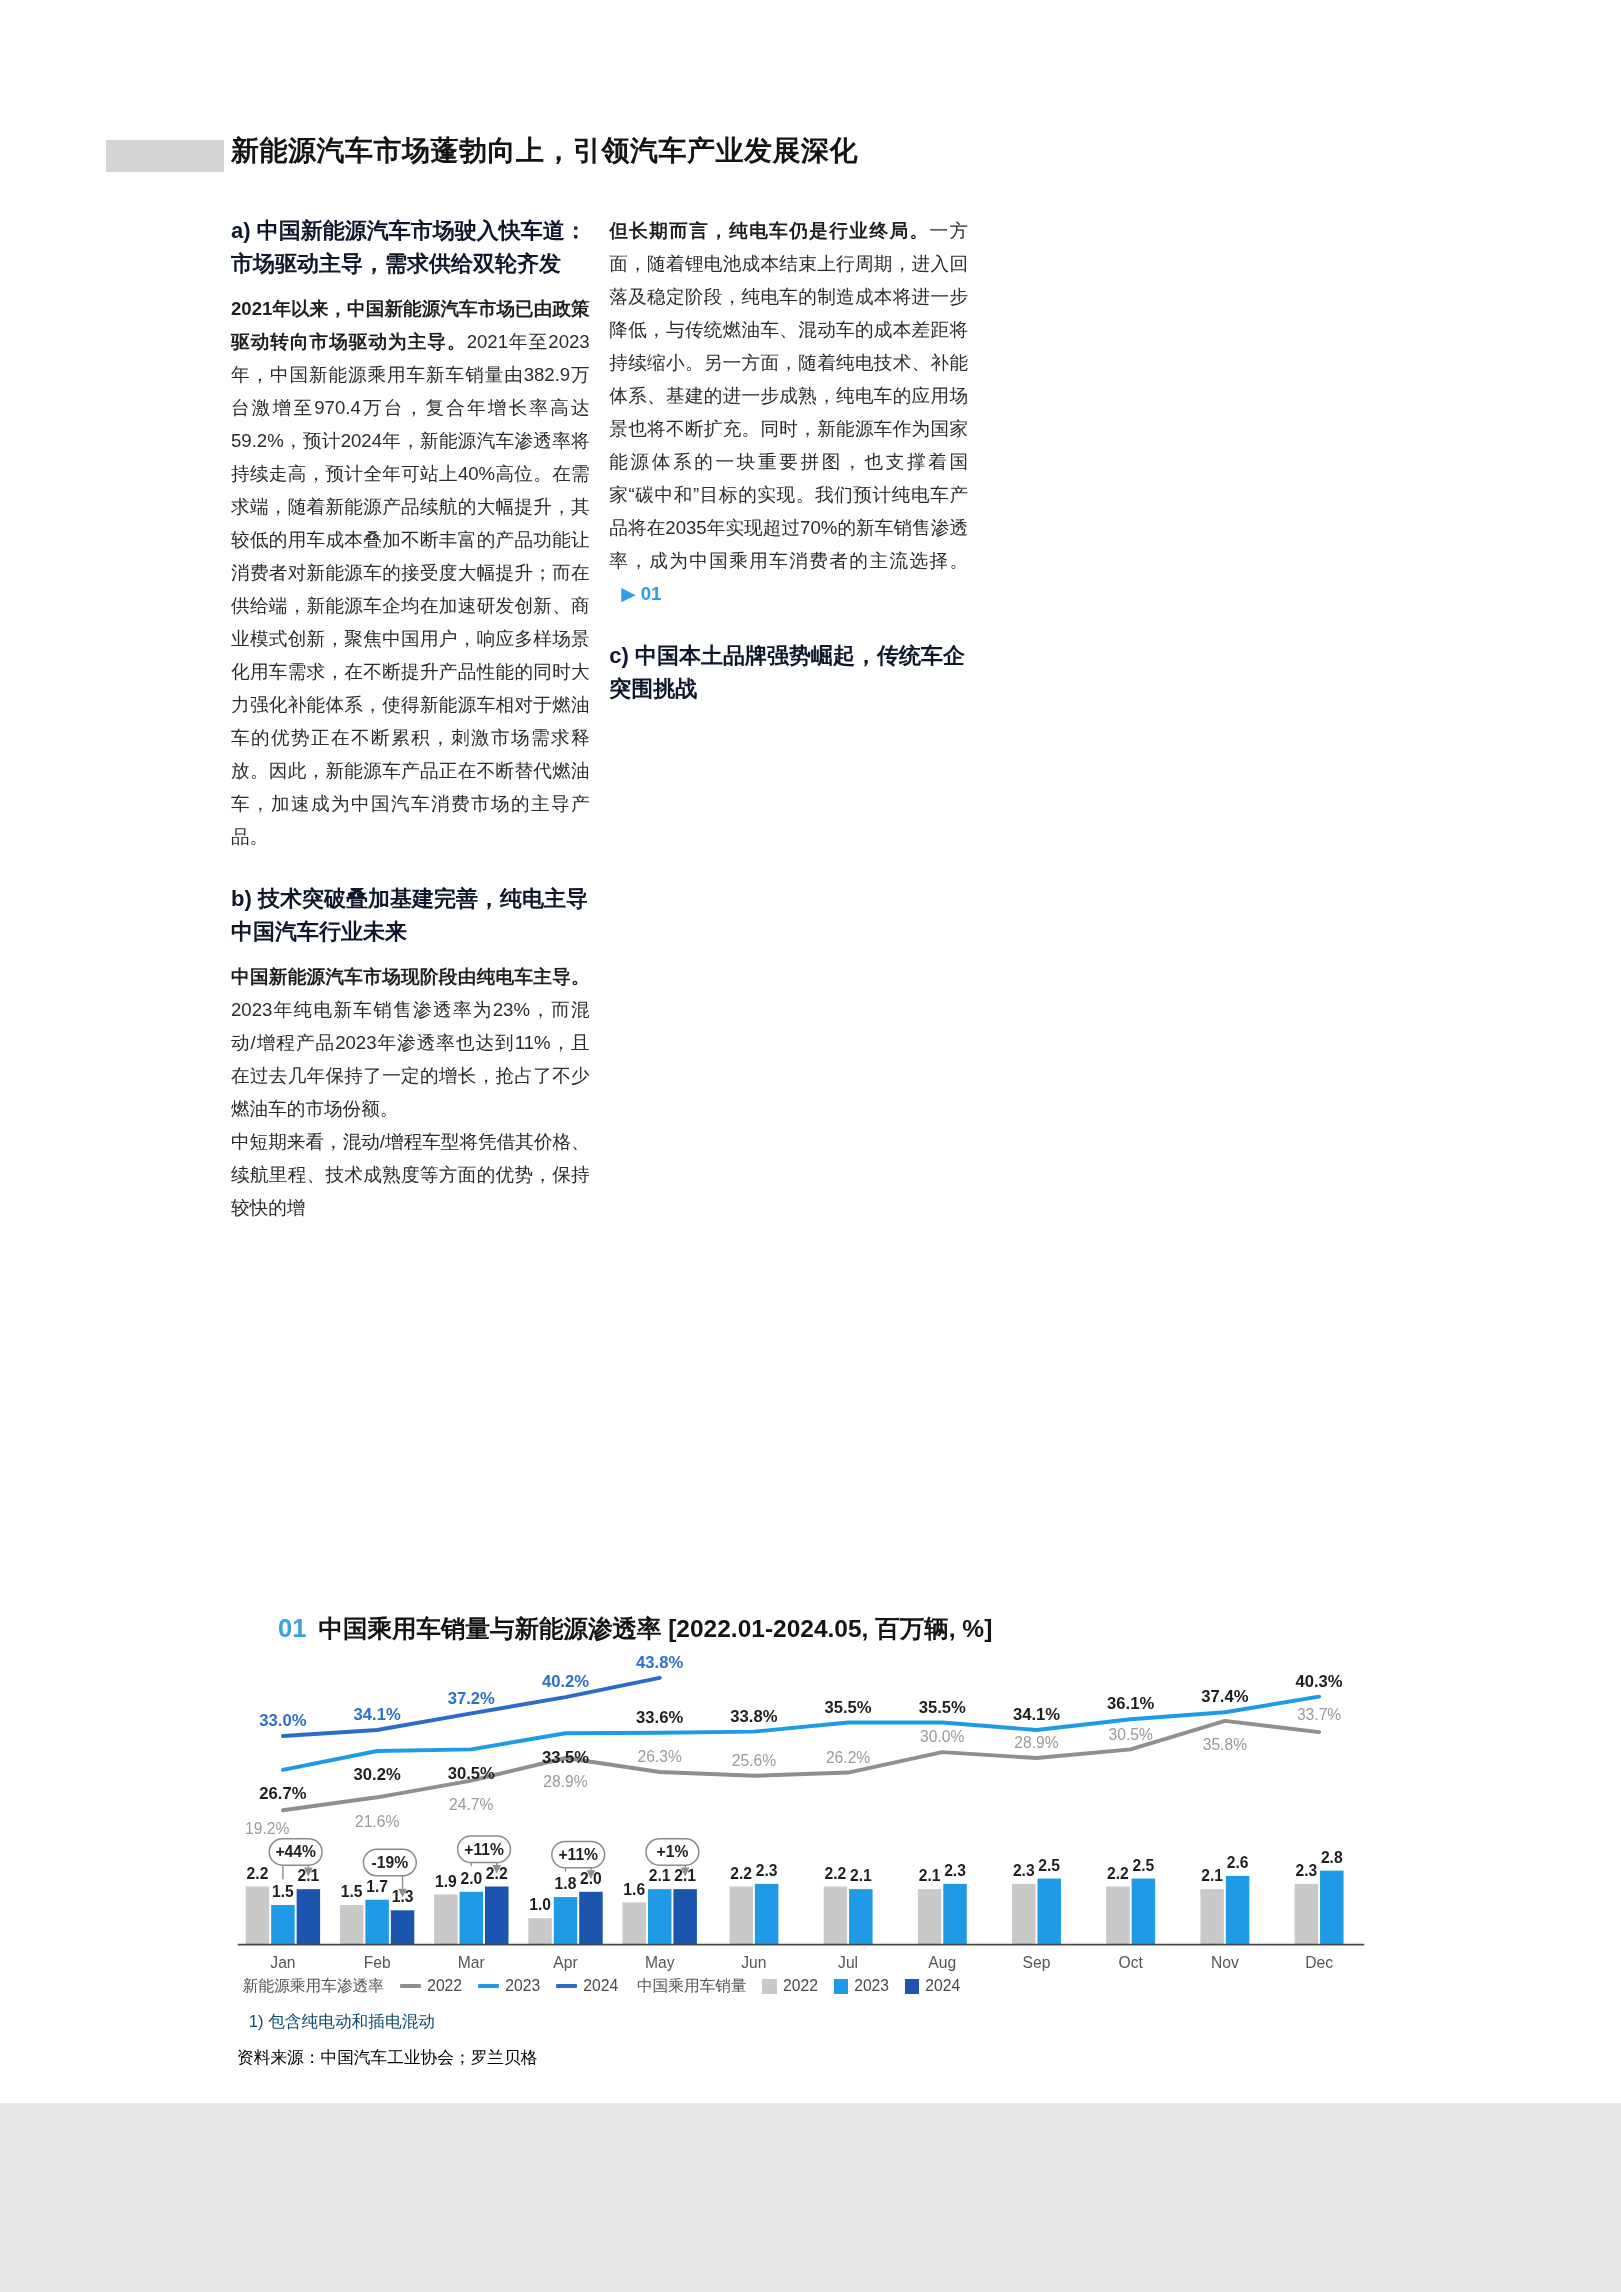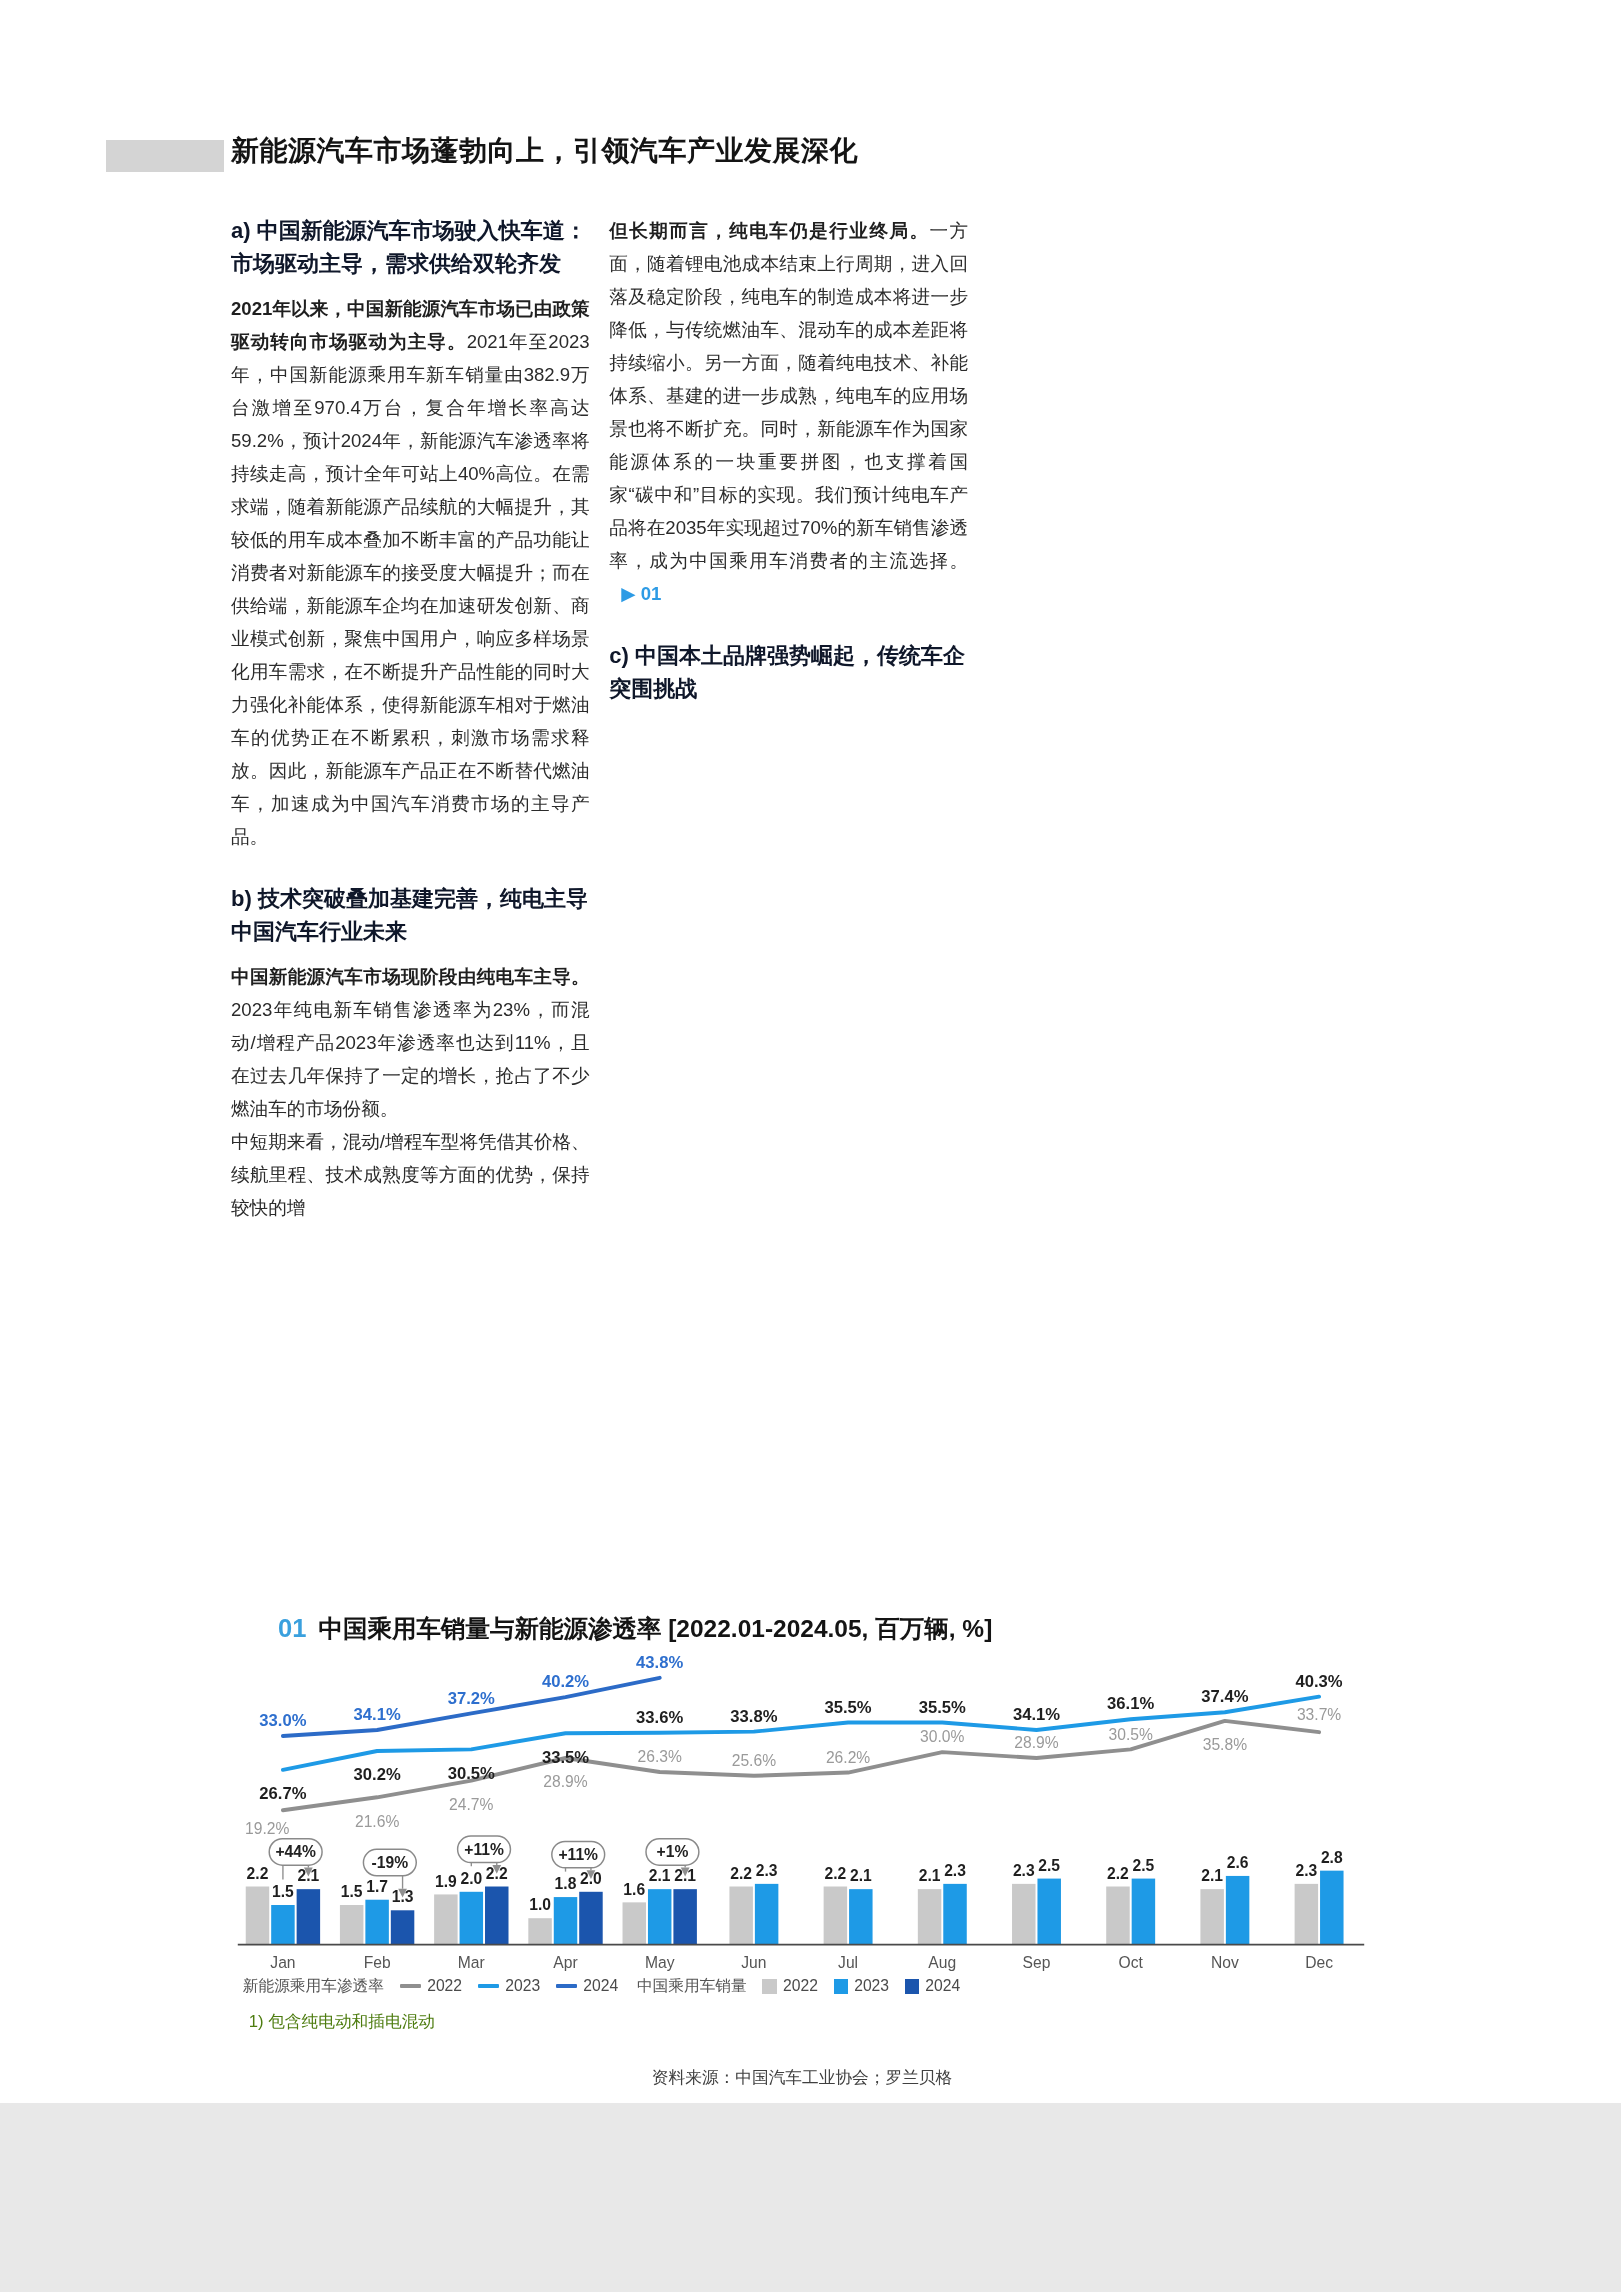--- a/index.html
+++ b/index.html
@@ -22,22 +22,22 @@
   .chart-head{display:flex;align-items:baseline;gap:12px;margin:0 0 7.8px 43px;}
   .fig-id{color:#3aa0de;font-size:25.5px;font-weight:bold;}
   .fig-title{color:#141414;font-size:24.5px;font-weight:bold;}
   #chart-svg{display:block;font-family:inherit;}
   .legend{display:flex;align-items:center;gap:15.7px;font-size:15.7px;color:#4a4a4a;
           margin-top:2px;padding-left:7.8px;}
   .legend .cap{color:#555;}
   .legend .item{display:flex;align-items:center;gap:5.9px;}
   .dash{display:inline-block;width:21.6px;height:3.9px;border-radius:1px;}
   .sq{display:inline-block;width:14.7px;height:14.7px;}
-  .footnote{color:#4d7c0f;font-size:16.7px;margin-top:13.7px;padding-left:13.7px;}
-  .source{color:#404040;font-size:16.7px;margin-top:33px;padding-left:2px;text-align:center;}
+  .footnote{color:#0c4a6e;font-size:16.7px;margin-top:13.7px;padding-left:13.7px;}
+  .source{color:#000000;font-size:16.7px;margin-top:13px;padding-left:2px;}
 
   .footer{position:absolute;left:272px;top:2182px;display:flex;align-items:baseline;gap:25.5px;}
   .pageno{font-size:16.7px;font-weight:bold;color:#222;}
   .doc{font-size:14.7px;color:#333;}
 </style>
 </head>
 <body>
 
 <div class="page">
 

